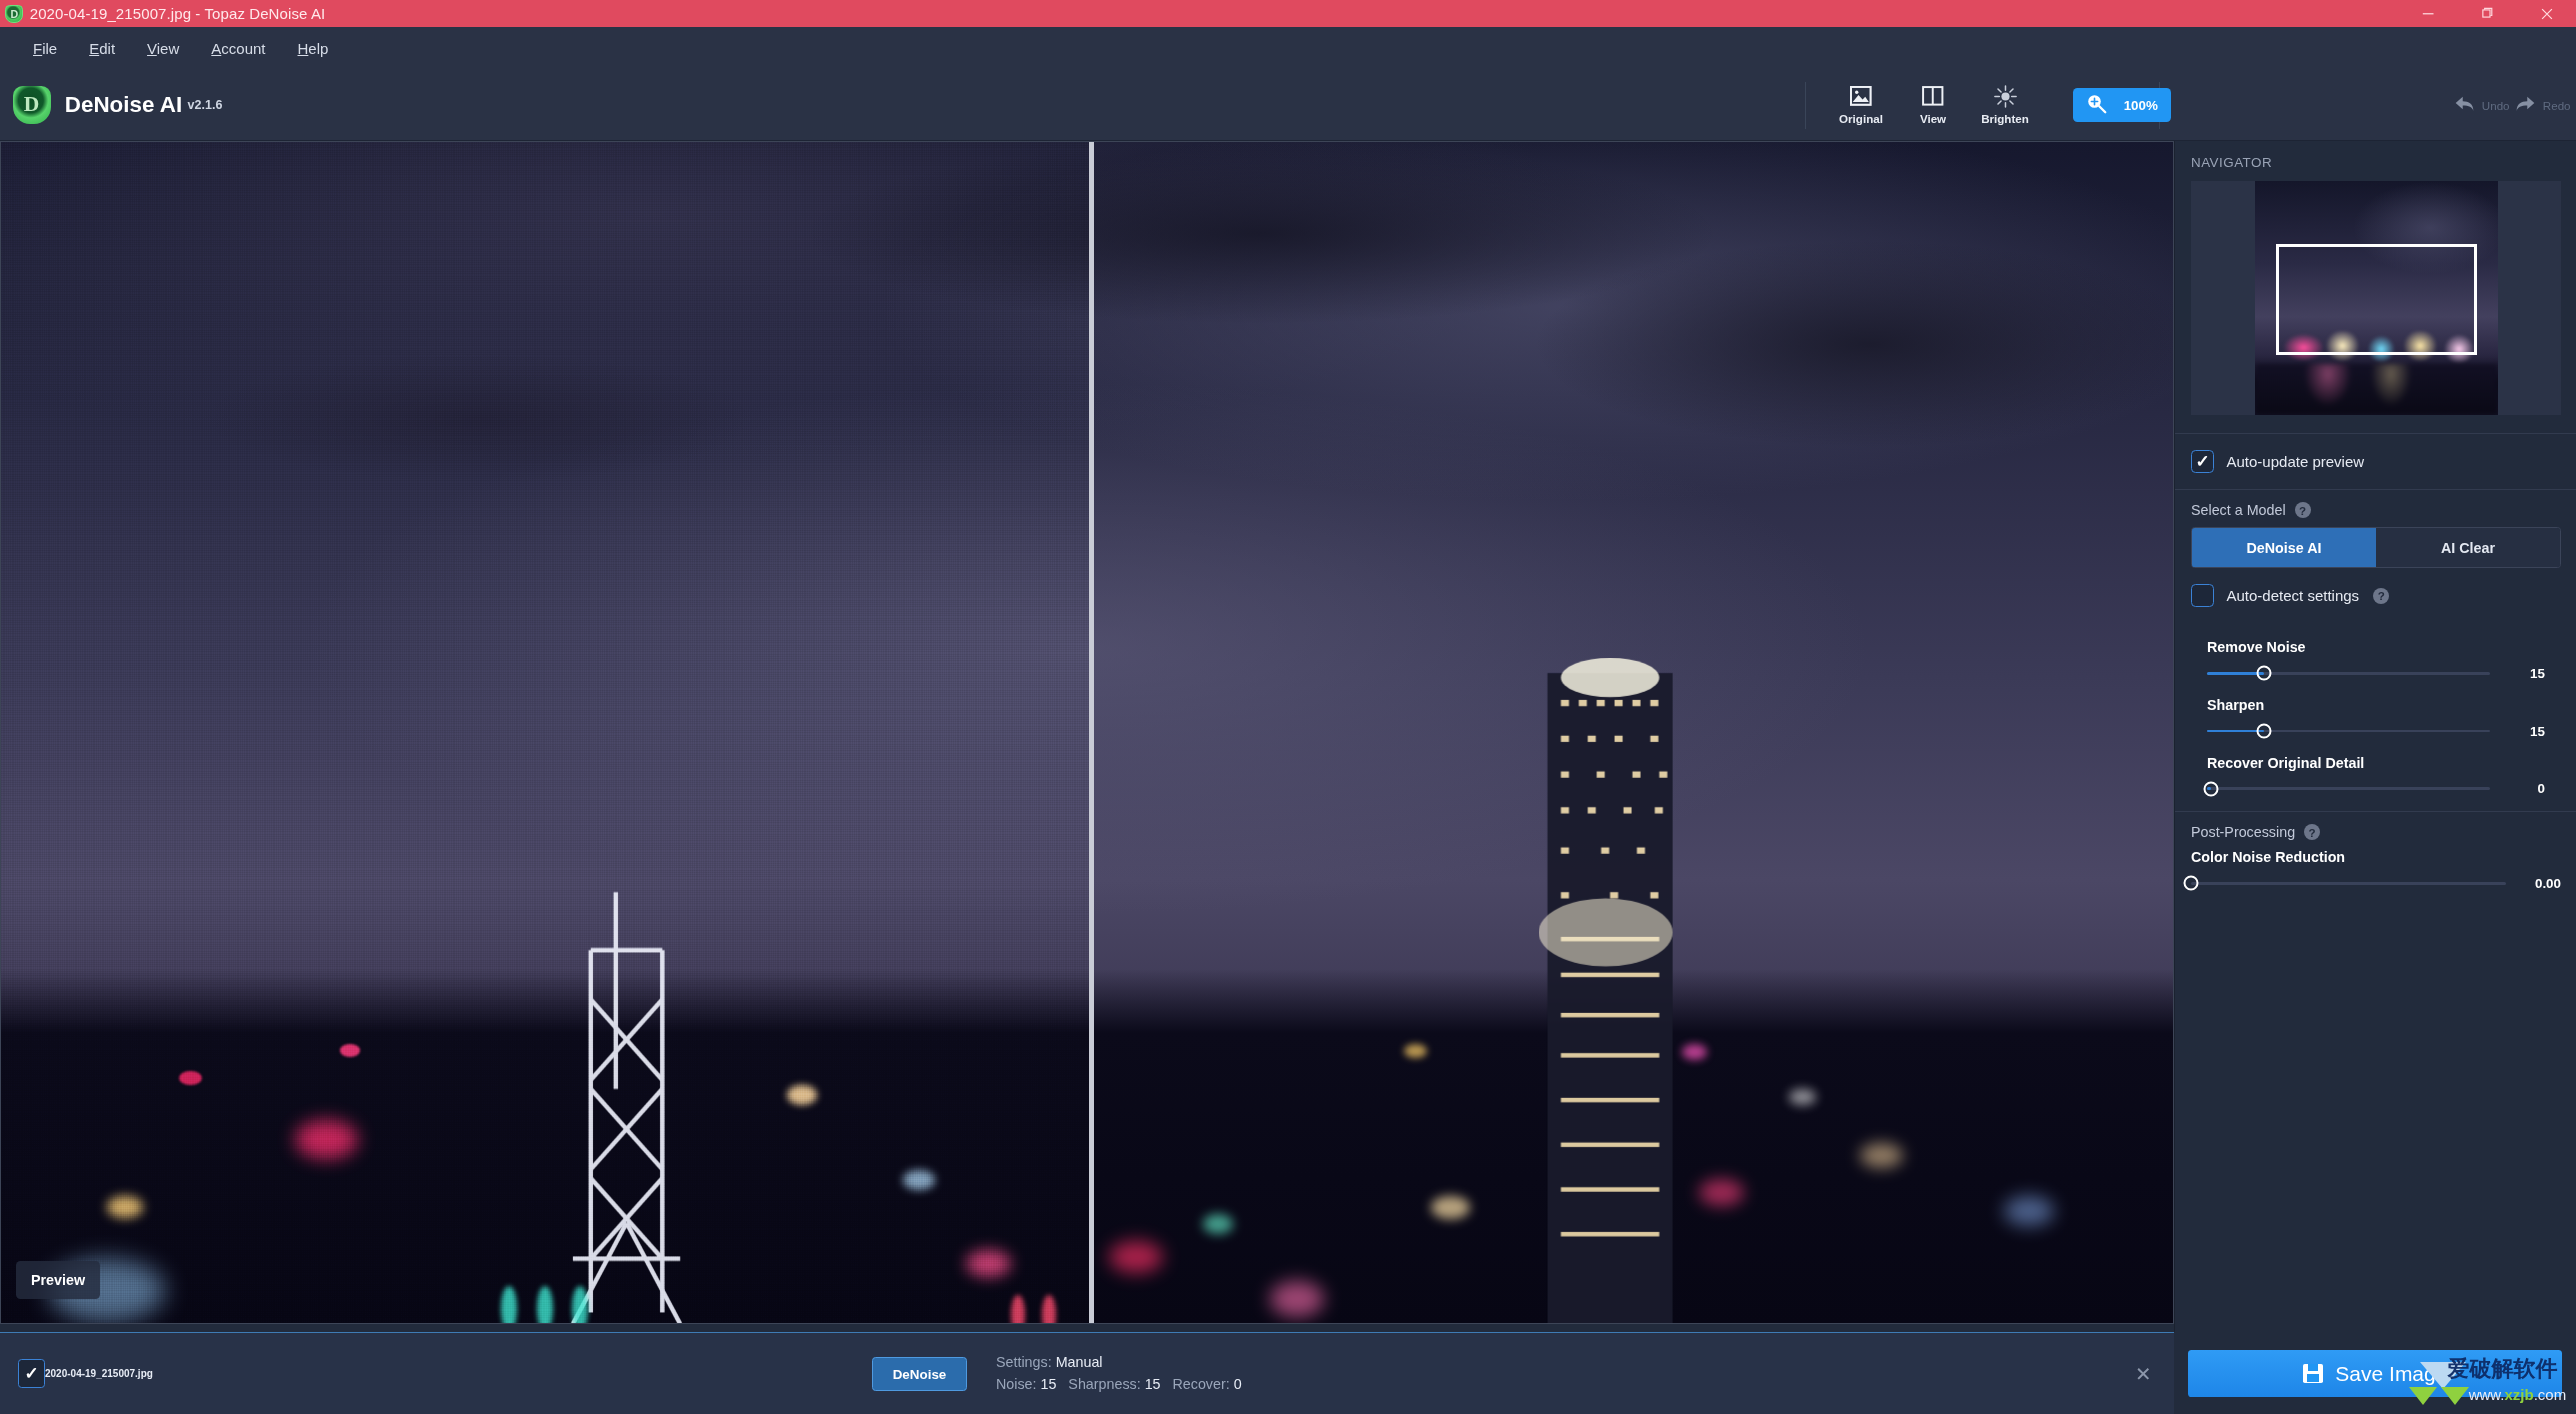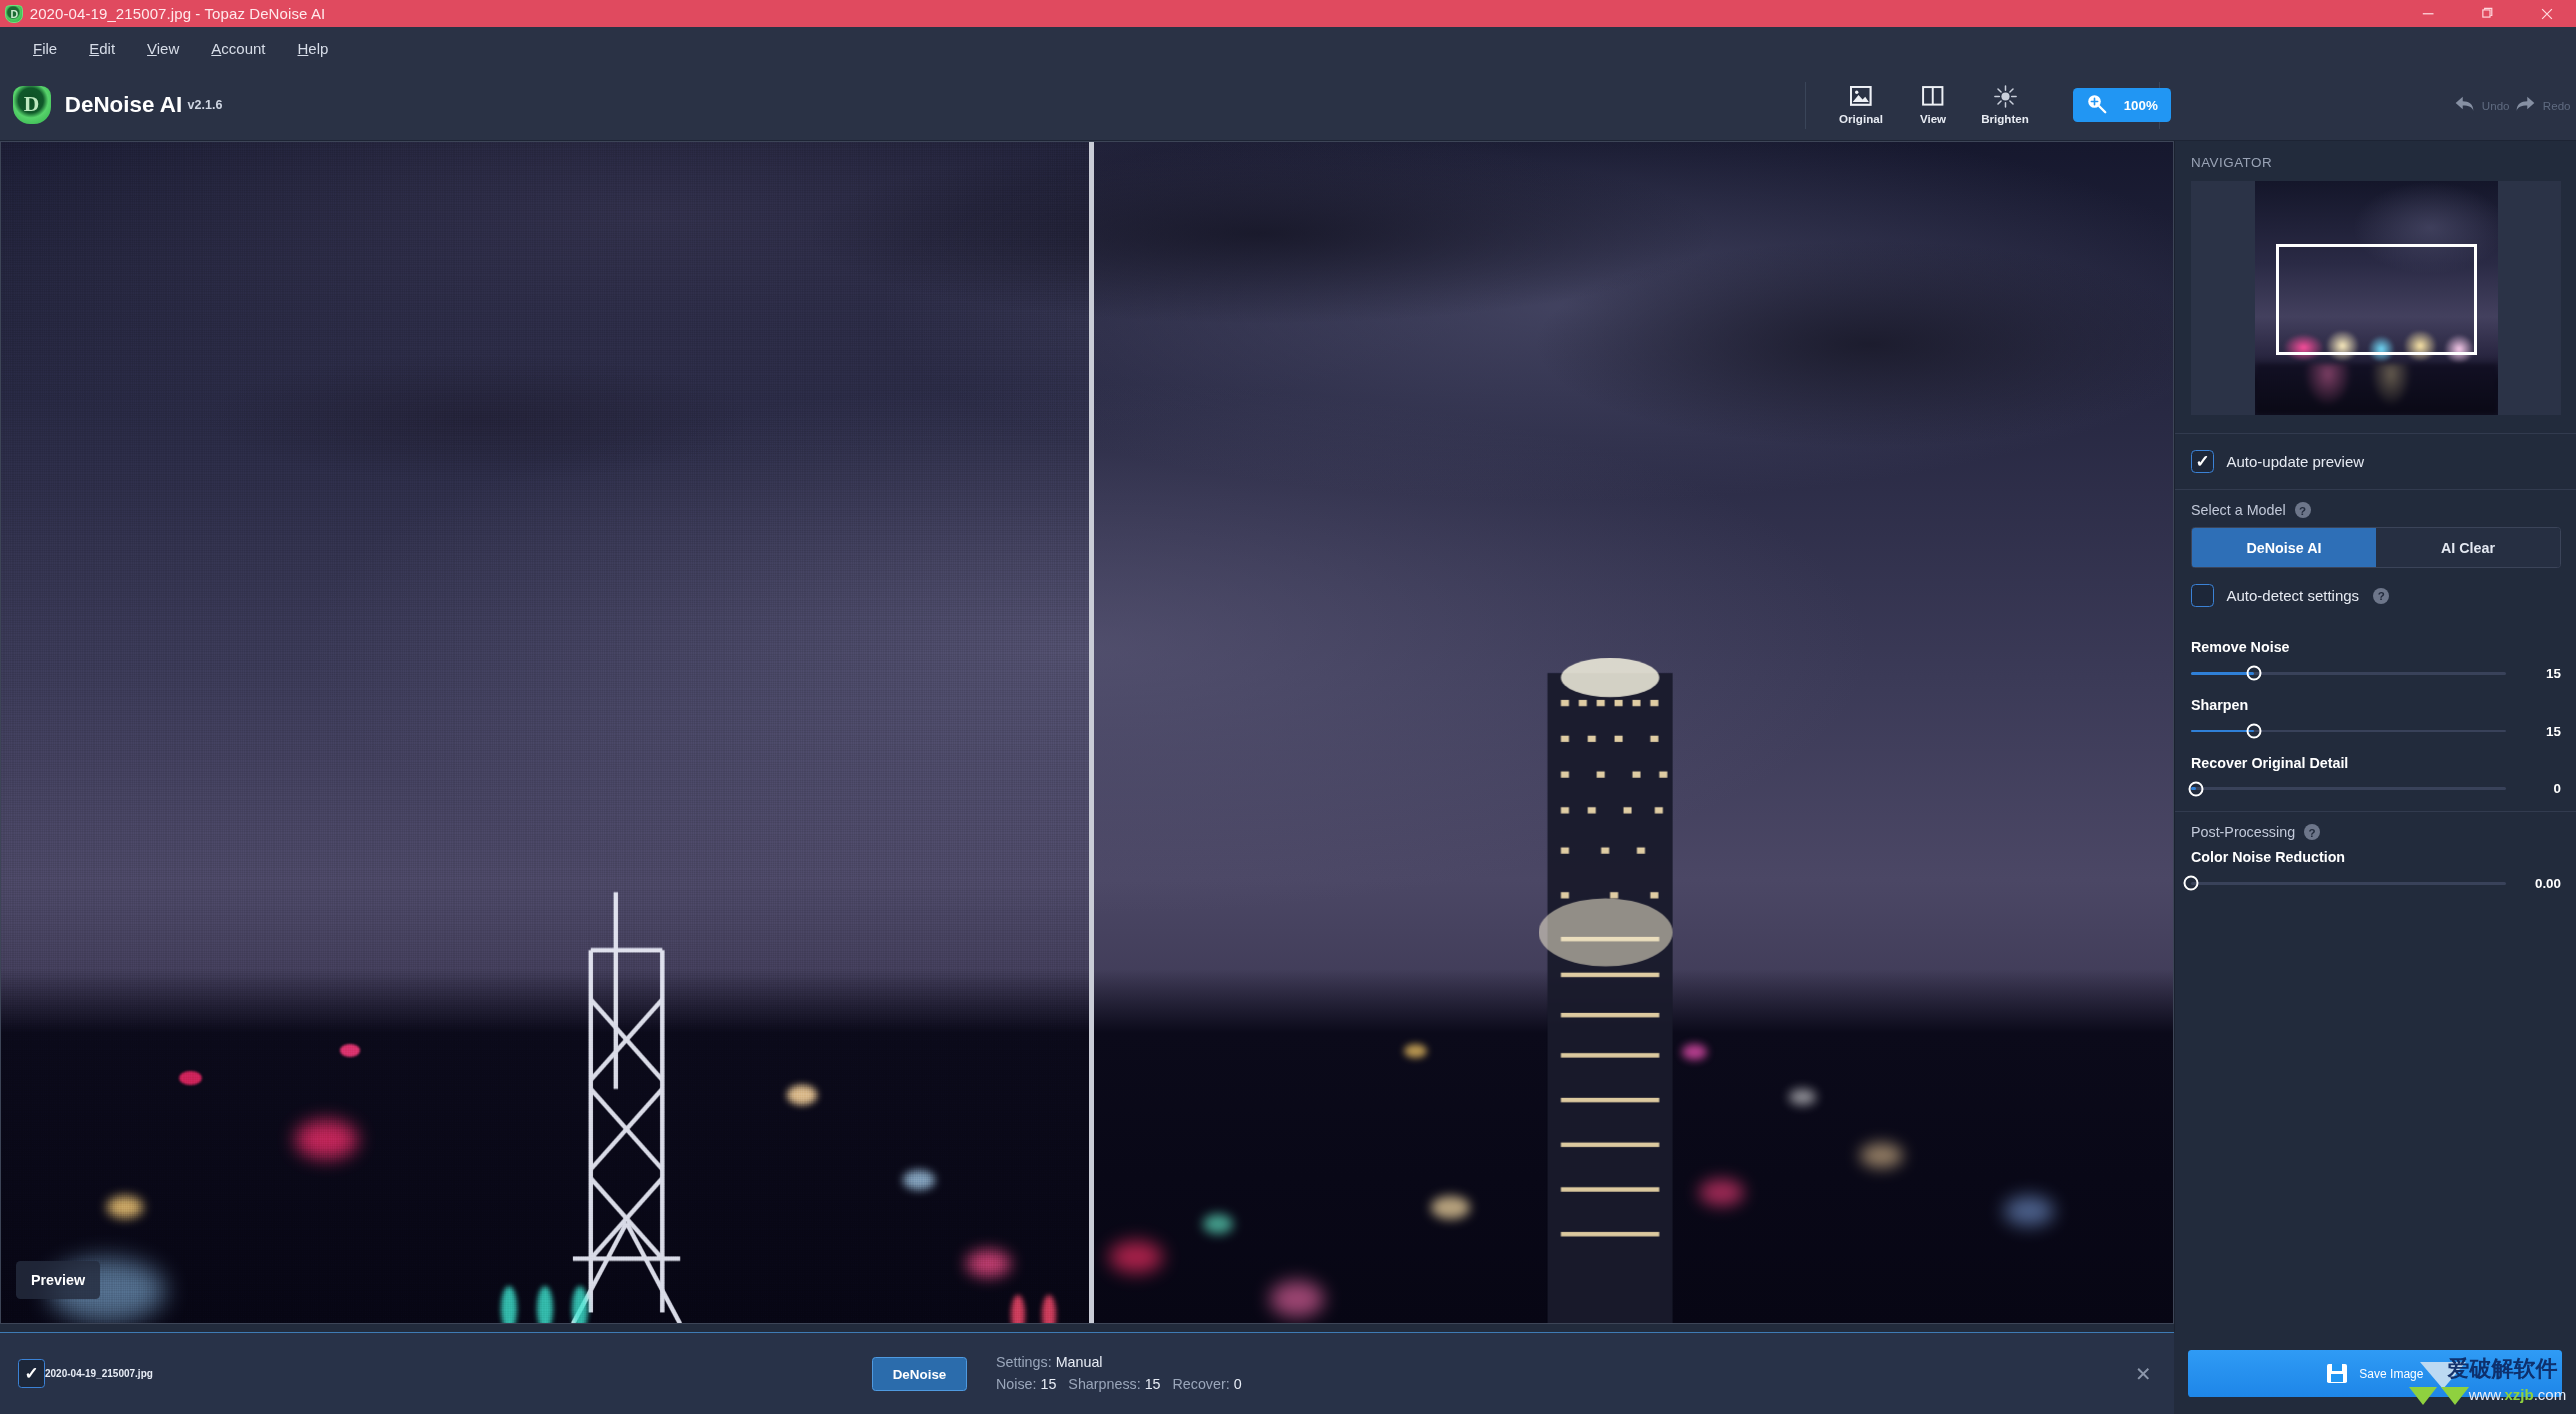--- a/index.html
+++ b/index.html
@@ -155,21 +155,21 @@
     font-size:11.6px; font-weight:bold; display:flex; align-items:center; justify-content:center;
   }
   .seg {
     display:flex; width:100%; height: 41px; border:0.9px solid #3b4considered; border-radius: 3.6px; overflow:hidden;
     border: 0.9px solid #3b4459;
   }
   .seg div { flex:1; display:flex; align-items:center; justify-content:center; font-size:14.3px; font-weight:bold; }
   .seg .on { background:#2e6fb7; color:#fff; }
   .seg .off { background:#262f42; color:#e3e8f1; }
 
-  .slider-wrap { padding: 0 16px; }
+  .slider-wrap { padding: 0 32px; }
   .slider-name { color:#ffffff; font-size: 14.3px; font-weight:bold; margin-top: 16px; }
   .slider-row { display:flex; align-items:center; margin-top: 10.7px; }
   .track { position:relative; flex:1; height: 2.7px; background:#3a4considered; background:#39425a; border-radius:1.8px; }
   .fill { position:absolute; left:0; top:0; height:2.7px; background:#2f80d8; border-radius:1.8px; }
   .knob {
     position:absolute; top:50%; transform: translate(-50%,-50%);
     width: 15px; height:15px; border-radius:50%; background:transparent;
     border: 2.7px solid #ffffff;
   }
   .sval { width: 55px; text-align:right; color:#fff; font-size:13.4px; font-weight:bold; }
@@ -204,21 +204,21 @@
   .settings-info .ln b { color:#e8edf6; font-weight:normal; }
   .close-x { position:absolute; right: 22.4px; top: 30px; color:#8c97ab; font-size:19.7px; }
 
   .savebar {
     position:absolute; left:2174px; top:1332px; width:403px; height:82px; background:#222b3c;
   }
   .save-btn {
     position:absolute; left: 14.3px; top: 18px; width: 374px; height: 47px;
     border-radius: 3.6px; background: linear-gradient(180deg,#2f9bf5 0%, #1e86e8 100%);
     display:flex; align-items:center; justify-content:center; gap:12.5px;
-    color:#fff; font-size:12px;
+    color:#fff; font-size:21px;
   }
   .save-ico {
     width: 19.7px; height: 19.7px; background:#fff; border-radius:1.8px; position:relative;
   }
   .save-ico:before { content:""; position:absolute; left:4.5px; top:0; width:10.7px; height:7.2px; background:#2196f3; }
   .save-ico:after { content:""; position:absolute; left:3.6px; bottom:1.8px; width:12.5px; height:7.2px; background:#2196f3; }
 
   .watermark { position:absolute; right: 3.6px; bottom: 7.2px; width: 179px; height: 54px; pointer-events:none; }
   .wm-cn { position:absolute; right: 16px; bottom: 23px; color:#0d2b66; font-size:22px; font-weight:bold; opacity:.95; }
   .wm-url { position:absolute; right: 7.2px; bottom: 3.6px; color:#e9eef7; font-size:15px; }

